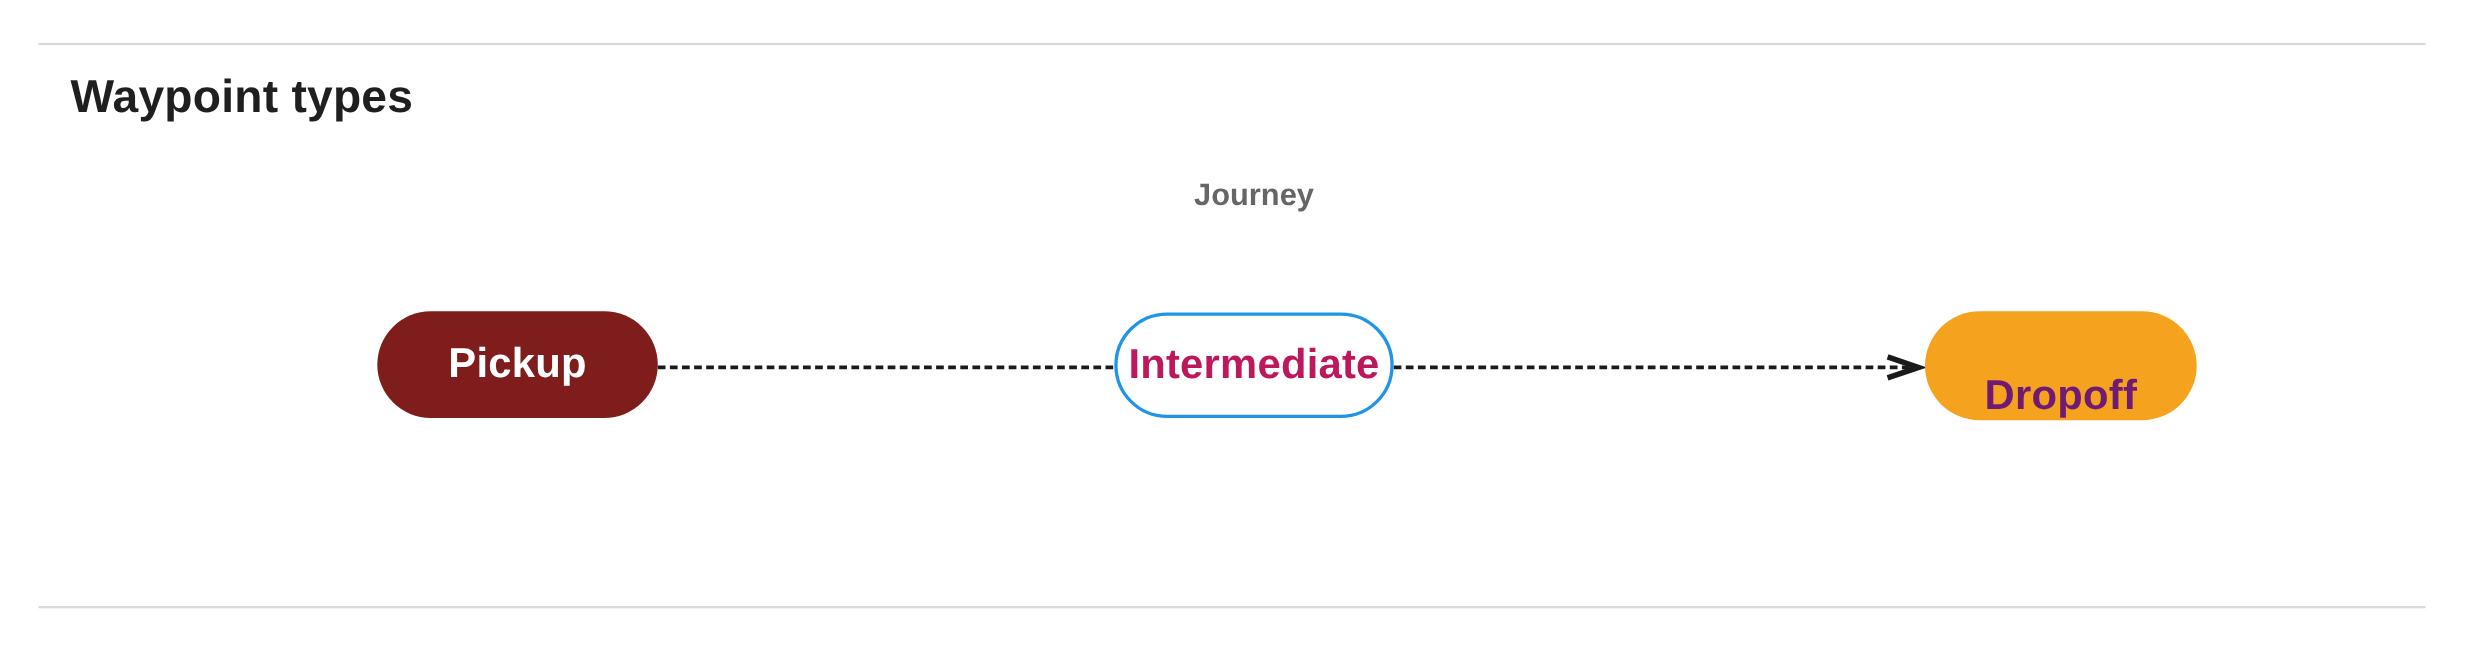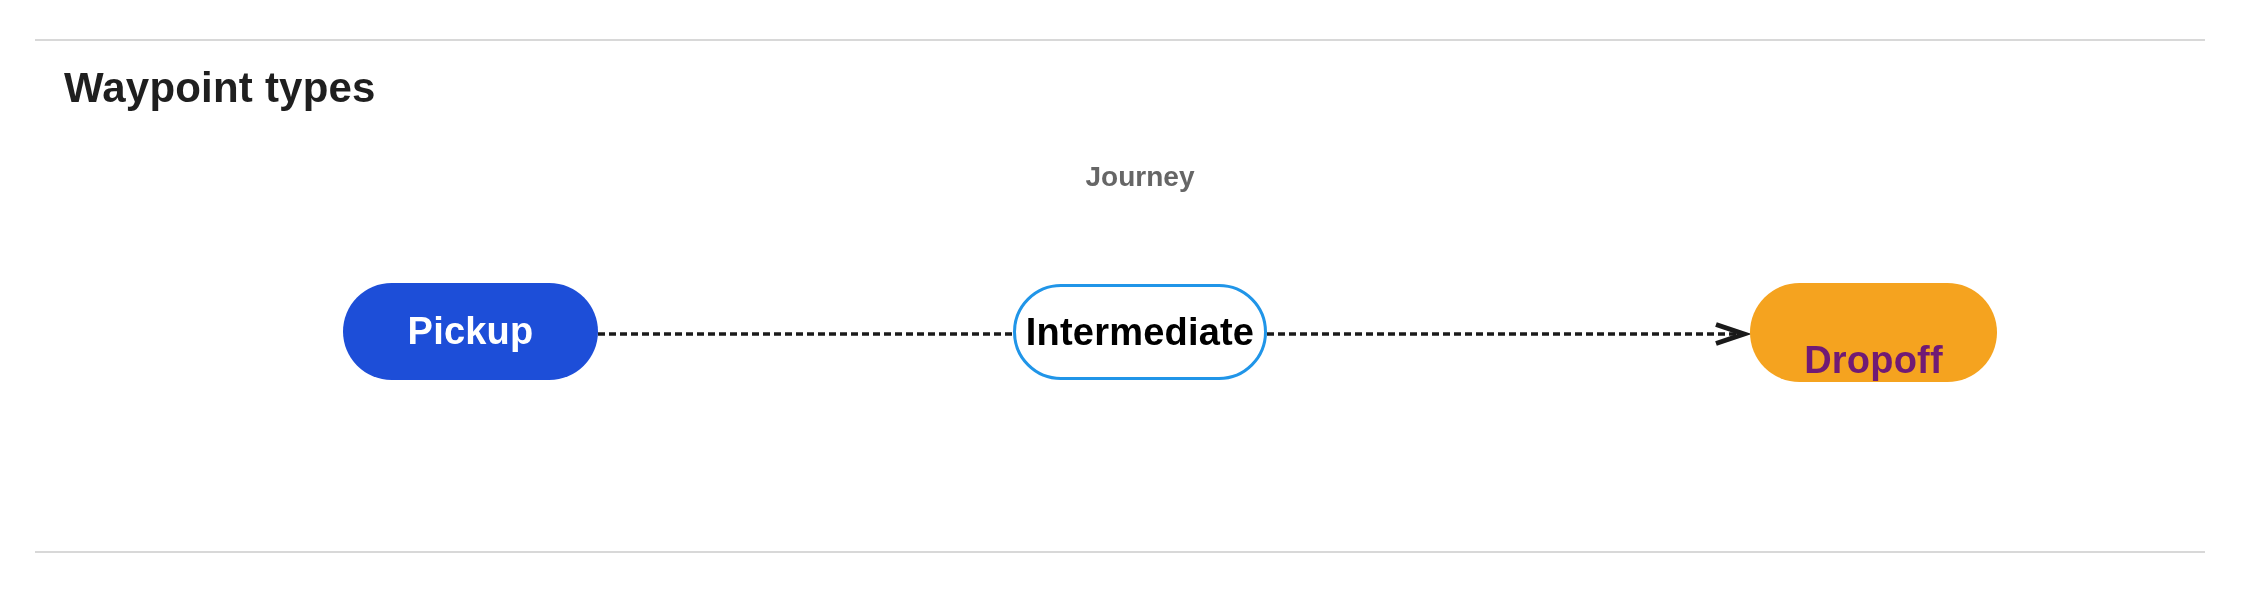--- a/index.html
+++ b/index.html
@@ -87,25 +87,25 @@
   <h2 class="heading">Waypoint types</h2>
 
   <div class="journey-label">Journey</div>
 
   <svg class="edge-layer" viewBox="0 0 2245 592" aria-hidden="true">
     <line class="edge-line" x1="598" y1="334" x2="1013" y2="334"></line>
     <line class="edge-line" x1="1267" y1="334" x2="1737" y2="334"></line>
     <polyline class="edge-arrowhead" points="1716,324.5 1744,334 1716,343.5"></polyline>
   </svg>
 
-  <div class="node node-pickup" style="background: #1d4ed8; color: rgb(255, 255, 255);">
+  <div class="node node-pickup" style="background: #7f1d1d; color: rgb(255, 255, 255);">
     <span>Pickup</span>
   </div>
 
-  <div class="node node-intermediate" style="background: rgb(255, 255, 255); color: #000000; border-color: rgb(32, 149, 232);">
+  <div class="node node-intermediate" style="background: rgb(255, 255, 255); color: #be185d; border-color: rgb(32, 149, 232);">
     <span>Intermediate</span>
   </div>
 
   <div class="node node-dropoff" style="background: rgb(245, 163, 31); color: #701a75; align-items: flex-end;">
     <span>Dropoff</span>
   </div>
 
   <div class="rule rule-bottom"></div>
 
 </div>

